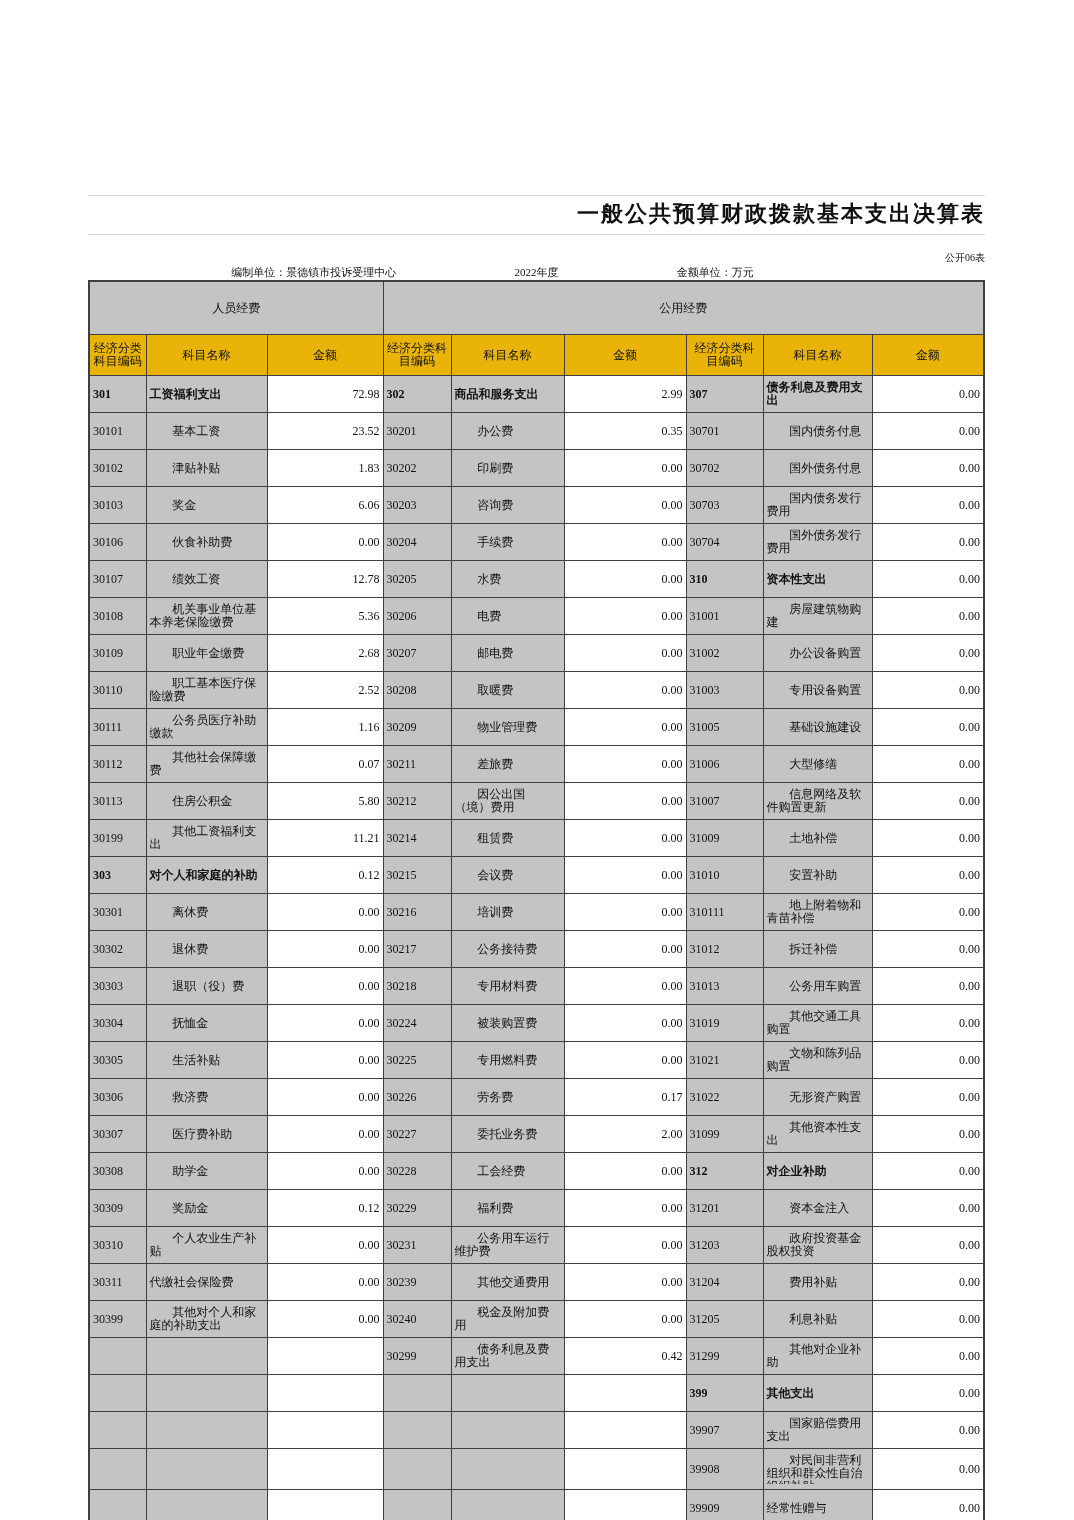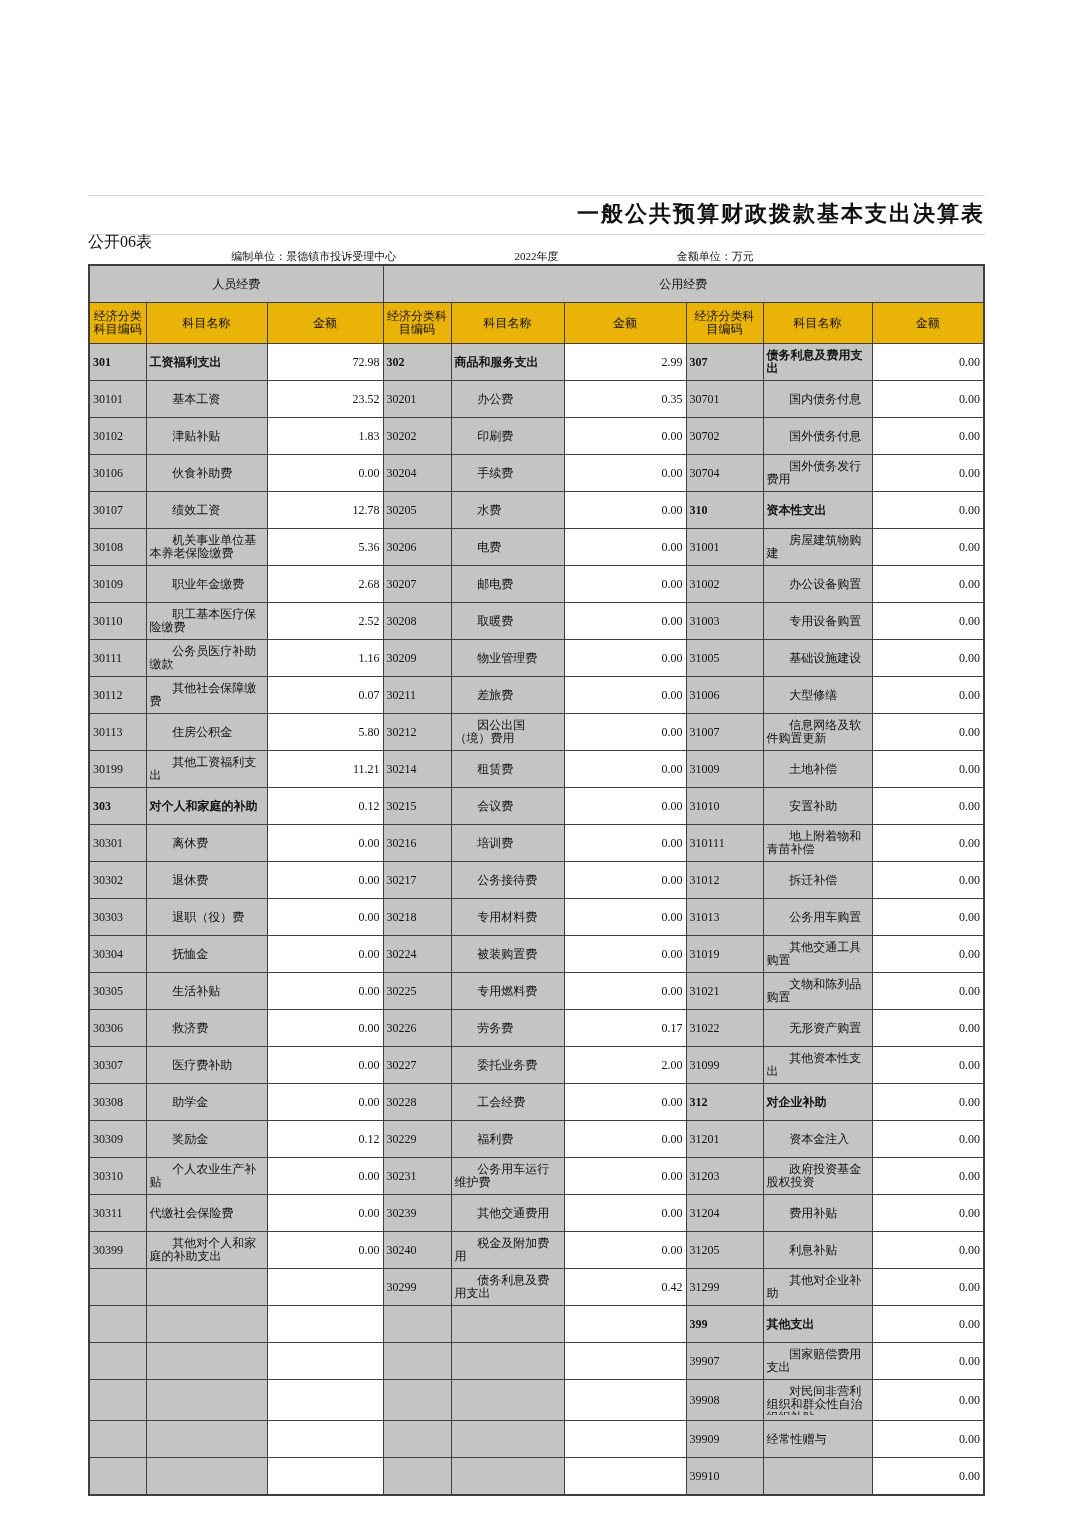--- a/index.html
+++ b/index.html
@@ -9,39 +9,39 @@
     color:#111;
     -webkit-font-smoothing:antialiased;
   }
   .sheet { position:absolute; left:88px; top:195px; width:897px; }
 
   .title-row {
     border-top:1px solid #d8d8d8; border-bottom:1px solid #d8d8d8;
     text-align:right; font-size:22px; font-weight:bold;
     letter-spacing:2px; padding:3px 0 5px 0;
   }
-  .formno-row { text-align:left; font-size:16px; line-height:14px; height:14px; }
+  .formno-row { text-align:right; font-size:10px; line-height:14px; height:14px;margin-top:16px; }
   .meta-row { display:flex; font-size:11px; line-height:15px; height:15px; }
   .meta-row .m-left  { flex:1.1; text-align:right;  }
   .meta-row .m-mid   { flex:1;   text-align:center;}
   .meta-row .m-right { flex:1.1; }
 
   table.fin {
     border-collapse:collapse; table-layout:fixed; width:897px;
     border:2px solid #3f3f3f;
   }
   table.fin th, table.fin td {
     border:1px solid #3f3f3f;
     font-size:12px; line-height:13px;
     padding:5px 3px;
     overflow:hidden;
     vertical-align:middle;
     word-break:break-all;
   }
-  tr.grp-row th { background:#c4c4c4; font-weight:normal; text-align:center; height:16px; padding:10px; }
+  tr.grp-row th { background:#c4c4c4; font-weight:normal; text-align:center; height:16px; padding:18px; }
   tr.hdr-row th { background:#eab308; font-weight:normal; text-align:center; height:30px; }
   td.code { background:#c4c4c4; text-align:left; height:26px; }
   td.name { background:#c4c4c4; text-align:left; height:26px; }
   td.amt  { background:#ffffff; text-align:right; padding-right:4px; height:26px; }
   td .nm  { text-indent:1.9em; }
   td.bold { font-weight:bold; }
   td.bold .nm, td.flat .nm { text-indent:0; }
   td.clip .nm { max-height:30px; overflow:hidden; }
 </style>
 </head>
@@ -134,20 +134,37 @@
             <div class="nm">印刷费</div>
           </td>
           <td class="amt">0.00</td>
           <td class="code">30702</td>
           <td class="name">
             <div class="nm">国外债务付息</div>
           </td>
           <td class="amt">0.00</td>
         </tr>
         <tr>
+          <td class="code">30103</td>
+          <td class="name">
+            <div class="nm">奖金</div>
+          </td>
+          <td class="amt">6.06</td>
+          <td class="code">30203</td>
+          <td class="name">
+            <div class="nm">咨询费</div>
+          </td>
+          <td class="amt">0.00</td>
+          <td class="code">30703</td>
+          <td class="name">
+            <div class="nm">国内债务发行费用</div>
+          </td>
+          <td class="amt">0.00</td>
+        </tr>
+        <tr>
           <td class="code">30106</td>
           <td class="name">
             <div class="nm">伙食补助费</div>
           </td>
           <td class="amt">0.00</td>
           <td class="code">30204</td>
           <td class="name">
             <div class="nm">手续费</div>
           </td>
           <td class="amt">0.00</td>

